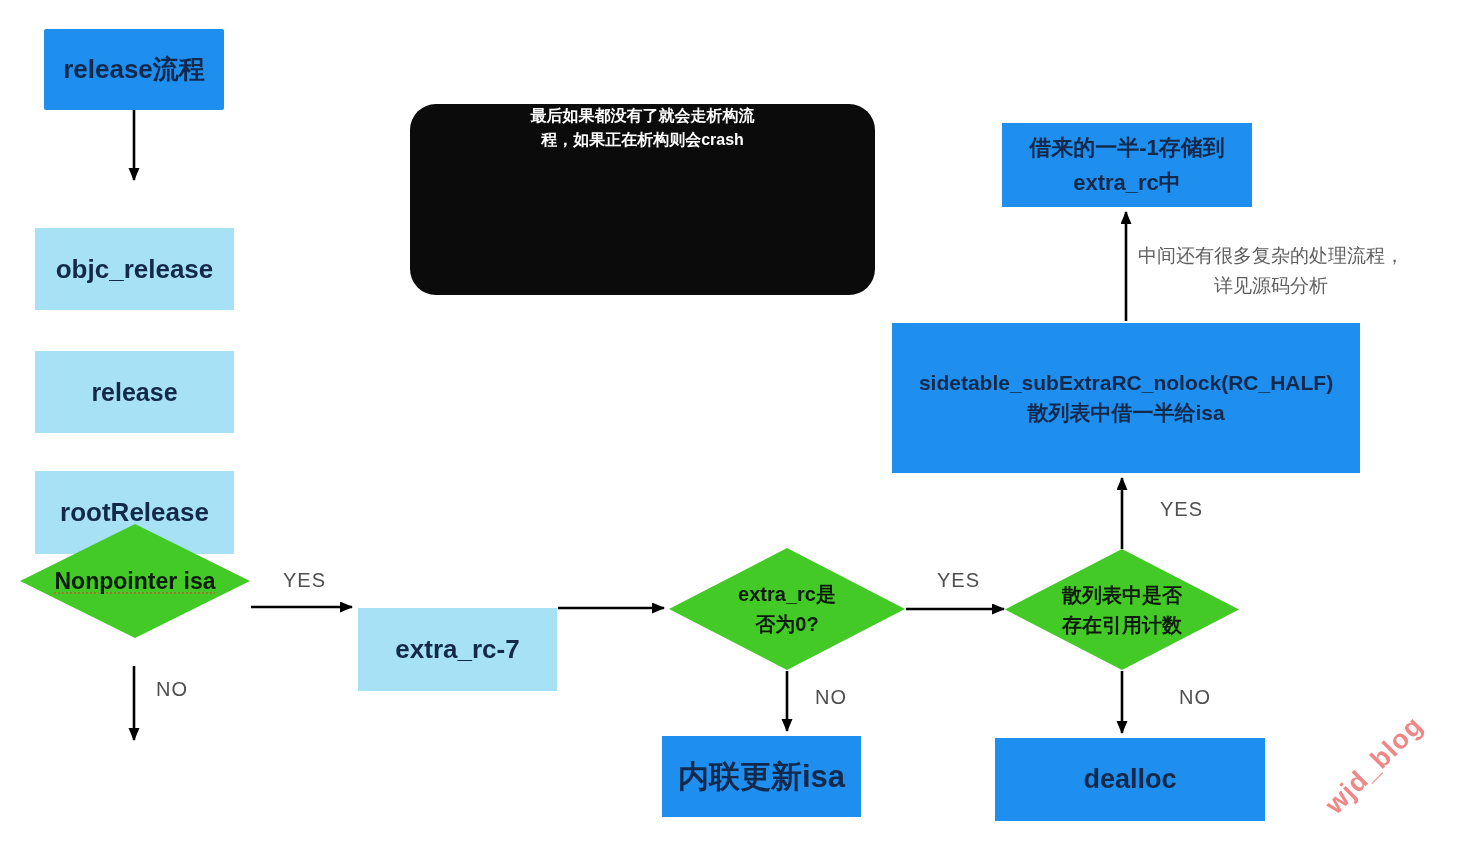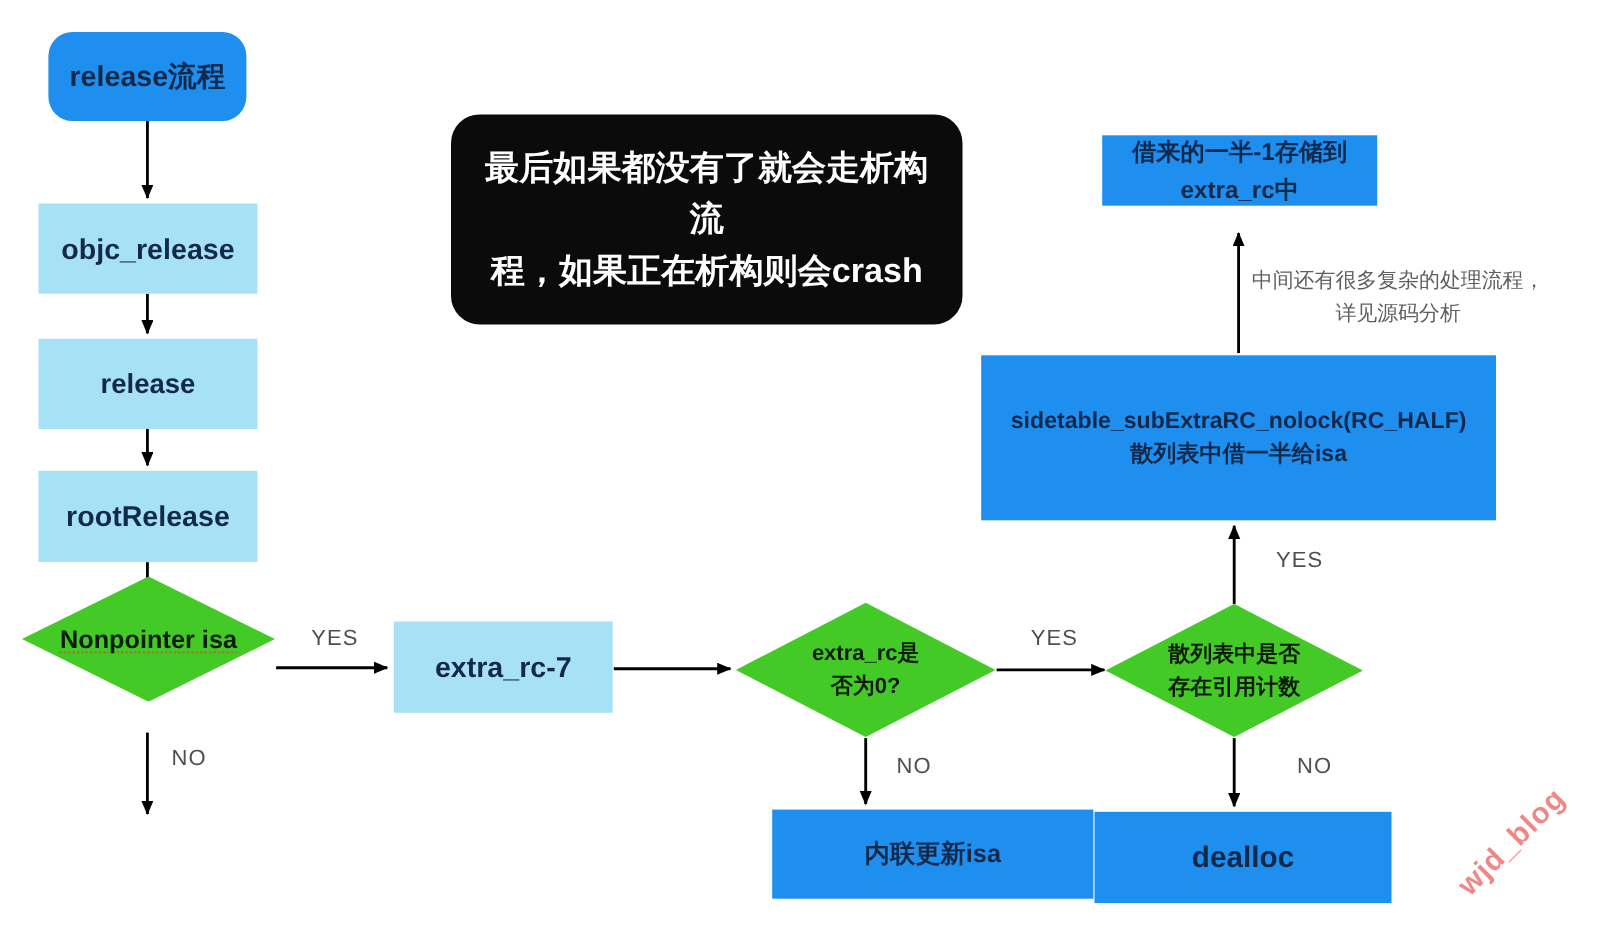--- a/index.html
+++ b/index.html
@@ -16,37 +16,37 @@
   html,body{margin:0;padding:0;background:#ffffff;}
   body{font-family:"Liberation Sans","DejaVu Sans",sans-serif;}
   .canvas{position:relative;width:1462px;height:864px;background:#ffffff;overflow:hidden;}
 
   .box{
     position:absolute;display:flex;flex-direction:column;
     align-items:center;justify-content:center;text-align:center;
     font-weight:bold;color:var(--text-dark);box-sizing:border-box;
   }
   .blue{background:var(--node-blue);}
-  .lightblue{background:var(--node-light-blue);}
-  .rounded{border-radius:22px;}
+  .lightblue{background:var(--node-light-blue);margin-top:43px;}
+  .rounded{border-radius:2px;}
 
   .diamond{
     position:absolute;display:flex;flex-direction:column;
     align-items:center;justify-content:center;text-align:center;
     font-weight:bold;color:#0d1b0a;
     background:var(--decision-green);
     clip-path:polygon(50% 0,100% 50%,50% 100%,0 50%);
     line-height:1.5;
   }
 
   .note{
     position:absolute;background:var(--note-black);color:#ffffff;
     border-radius:26px;display:flex;flex-direction:column;
-    align-items:center;justify-content:center;text-align:center;
-    font-weight:bold;font-size:31px;line-height:1.5;
+    align-items:center;text-align:center;
+    font-weight:bold;font-size:16px;line-height:1.5;
   }
 
   .edge-label{position:absolute;color:var(--label-gray);font-size:20px;letter-spacing:1px;text-align:center;}
   .annotation{
     position:absolute;color:var(--annotation-gray);font-size:19px;
     text-align:center;line-height:1.6;
   }
 
   .spellcheck{
     text-decoration:underline dotted rgba(222,60,50,0.55);
@@ -117,34 +117,34 @@
   <div class="diamond" style="left:669px;top:548px;width:236px;height:122px;font-size:20px;">
     <span>extra_rc是</span>
     <span>否为0?</span>
   </div>
 
   <div class="diamond" style="left:1005px;top:549px;width:234px;height:121px;font-size:20px;">
     <span>散列表中是否</span>
     <span>存在引用计数</span>
   </div>
 
-  <div class="box blue" style="left:662px;top:736px;width:292px;height:81px;font-size:23px;margin-left:40px;">
+  <div class="box blue" style="left:662px;top:736px;width:199px;height:81px;font-size:31px;">
     <span>内联更新isa</span>
   </div>
 
   <div class="box blue" style="left:995px;top:738px;width:270px;height:83px;font-size:27px;">
     <span>dealloc</span>
   </div>
 
   <div class="box blue" style="left:892px;top:323px;width:468px;height:150px;font-size:21px;line-height:1.45;">
     <span>sidetable_subExtraRC_nolock(RC_HALF)</span>
     <span>散列表中借一半给isa</span>
   </div>
 
-  <div class="box blue" style="left:1002px;top:123px;width:250px;height:64px;font-size:22px;line-height:1.6;">
+  <div class="box blue" style="left:1002px;top:123px;width:250px;height:84px;font-size:22px;line-height:1.6;">
     <span>借来的一半-1存储到</span>
     <span>extra_rc中</span>
   </div>
 
   <div class="note" style="left:410px;top:104px;width:413px;height:191px;padding:0 26px;">
     <span>最后如果都没有了就会走析构流</span>
     <span>程，如果正在析构则会crash</span>
   </div>
 
   <div class="annotation" style="left:1128px;top:241px;width:286px;">

